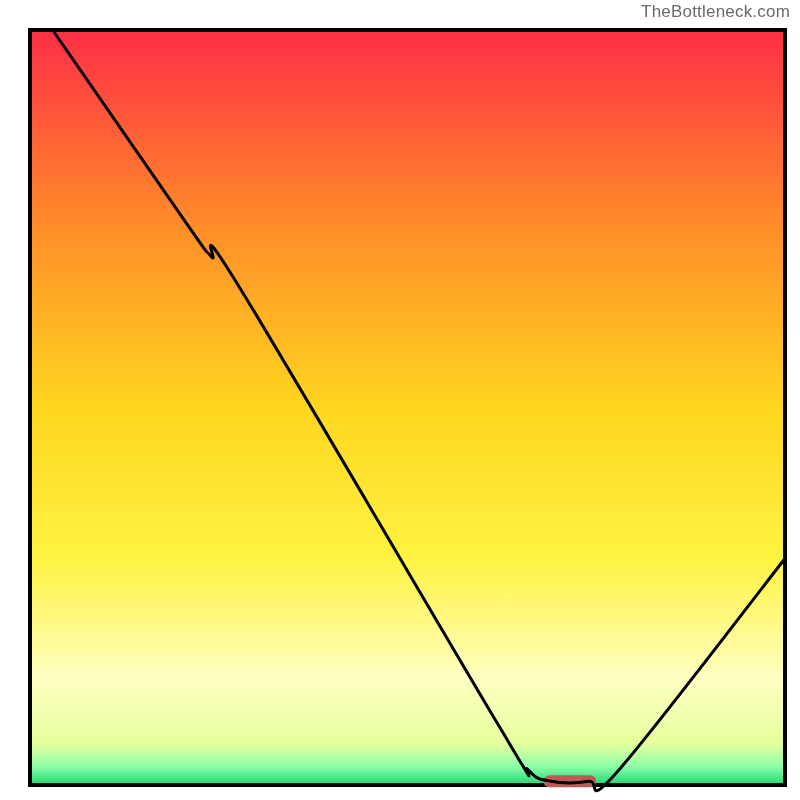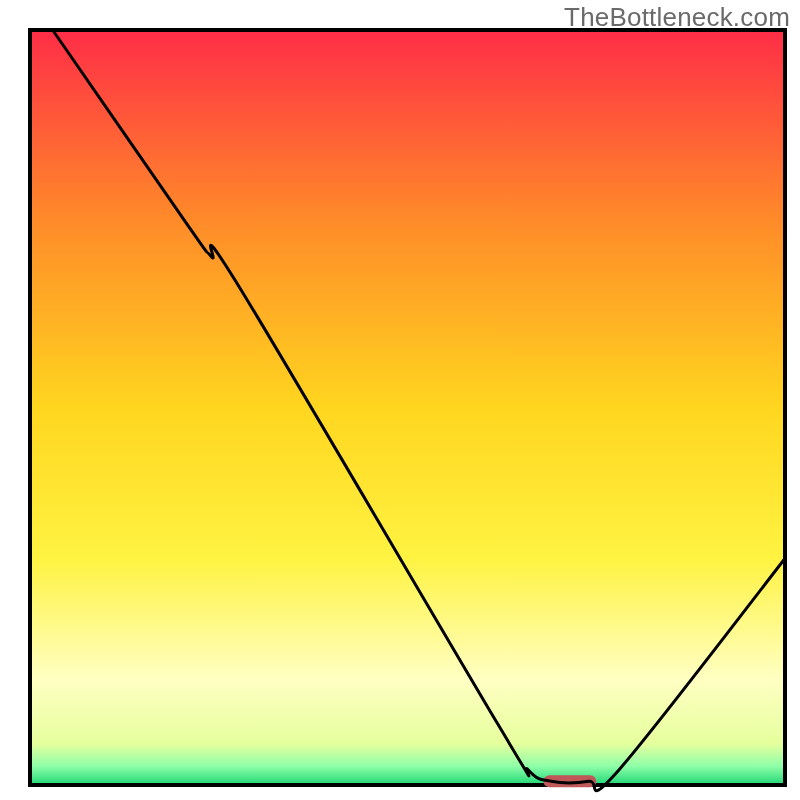--- a/index.html
+++ b/index.html
@@ -12,21 +12,21 @@
   }
   .chart-container {
     position: relative;
     width: 800px;
     height: 800px;
   }
   .watermark {
     position: absolute;
     top: 2px;
     right: 10px;
-    font-size: 26px;
+    font-size: 17px;
     color: #6a6a6a;
     font-weight: normal;
     letter-spacing: 0.2px;
     z-index: 20;
   }
   svg {
     position: absolute;
     top: 0;
     left: 0;
   }

